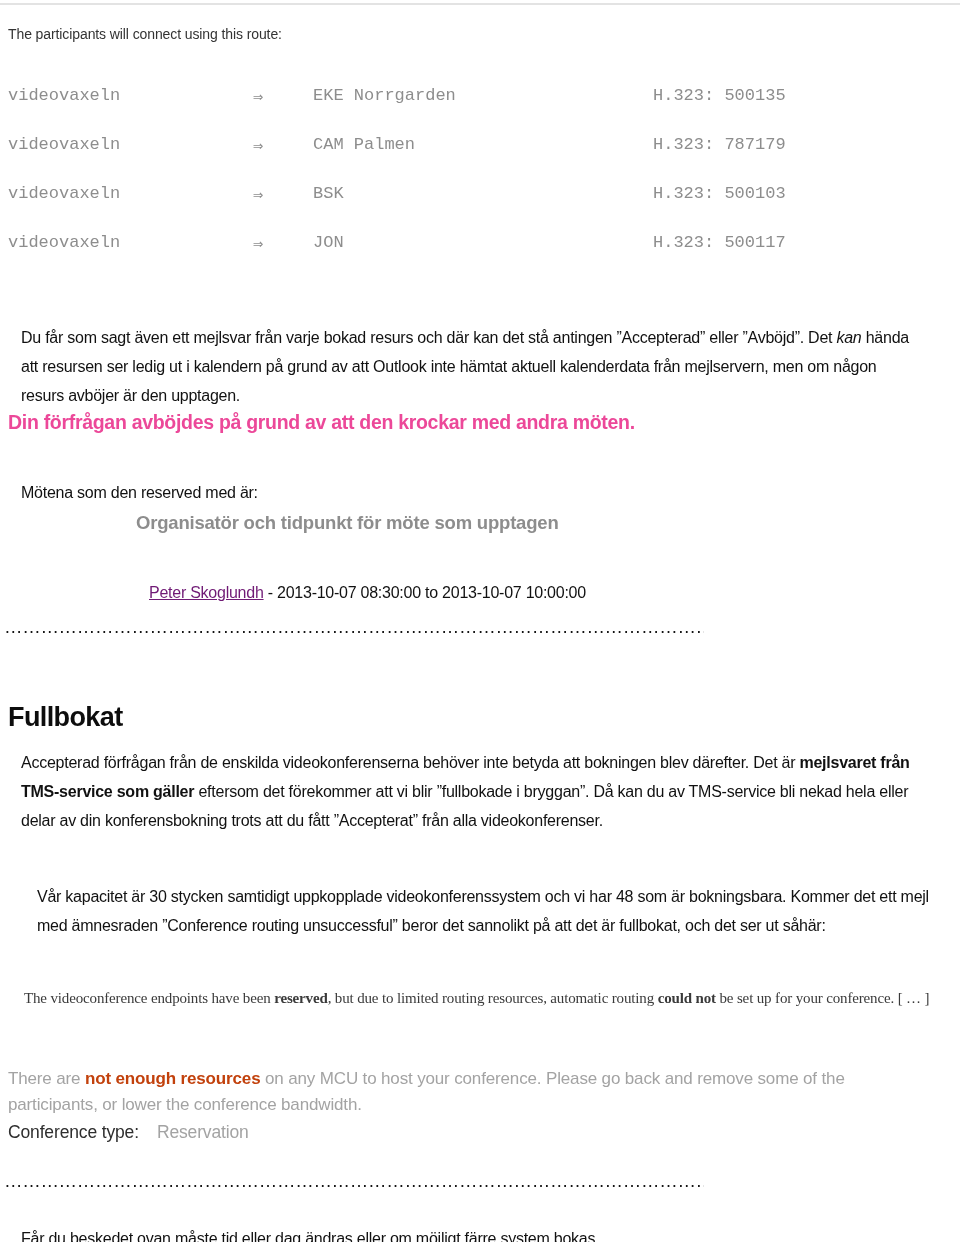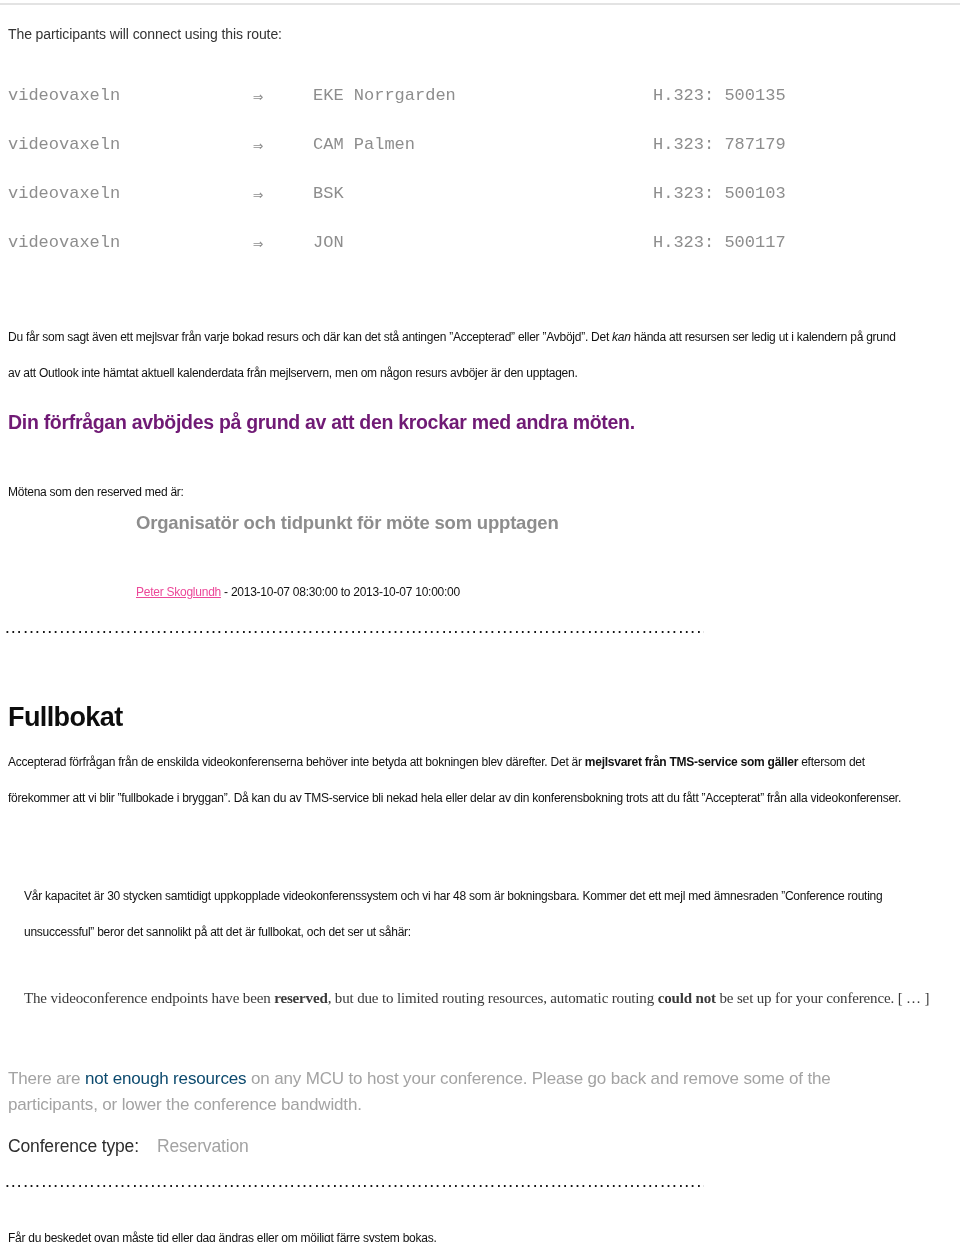--- a/index.html
+++ b/index.html
@@ -61,42 +61,43 @@
     white-space: nowrap;
   }
   .route-table td.c-src { width: 245px; }
   .route-table td.c-arrow { width: 60px; color: #8d8d8d; }
   .route-table td.c-dst { width: 340px; }
   .route-table td.c-num { width: 145px; }
 
   
   .sv {
     font-family: "Liberation Sans", sans-serif;
-    font-size: 12px;
-    line-height: 36px;
+    font-size: 16px;
+    line-height: 29px;
     color: #111111;
     letter-spacing: -0.25px;
+    margin-left: 13px;
   }
   .p-accept {
     position: absolute;
     left: 8px;
     top: 307px;
     width: 900px;
   }
   .p-accept i { font-style: italic; }
 
   .h-declined {
     position: absolute;
     left: 8px;
     top: 411px;
     width: 900px;
     font-family: "Liberation Sans", sans-serif;
     font-size: 19.5px;
     font-weight: bold;
-    color: #701a75;
+    color: #ec4899;
     letter-spacing: -0.3px;
     white-space: nowrap;
   }
   .p-collides {
     position: absolute;
     left: 8px;
     top: 462px;
     width: 600px;
   }
 
@@ -111,21 +112,21 @@
     letter-spacing: -0.2px;
     white-space: nowrap;
   }
   .p-organizer {
     position: absolute;
     left: 136px;
     top: 562px;
     white-space: nowrap;
   }
   .p-organizer a {
-    color: #ec4899;
+    color: #701a75;
     text-decoration: underline;
   }
 
   .dots {
     position: absolute;
     font-family: "Liberation Sans", sans-serif;
     font-size: 18.5px;
     line-height: 18px;
     color: #141414;
     letter-spacing: -0.3px;
@@ -177,31 +178,30 @@
   }
   .p-en-resources {
     position: absolute;
     left: 8px;
     top: 1049px;
     width: 900px;
     font-size: 17px;
     line-height: 26px;
     color: #a3a3a3;
   }
-  .p-en-resources b { color: #0c4a6e; font-weight: normal; margin-top: 24px; }
+  .p-en-resources b { color: #c2410c; font-weight: bold; margin-top: 24px; }
 
   .p-conftype {
     position: absolute;
     left: 8px;
     top: 1122px;
     font-size: 17.5px;
     color: #2e2e2e;
     font-family: "Liberation Sans", sans-serif;
     white-space: nowrap;
-    margin-top: 14px;
   }
   .p-conftype .val {
     color: #a3a3a3;
     padding-left: 18px;
   }
 
   .p-final {
     position: absolute;
     left: 8px;
     top: 1208px;

